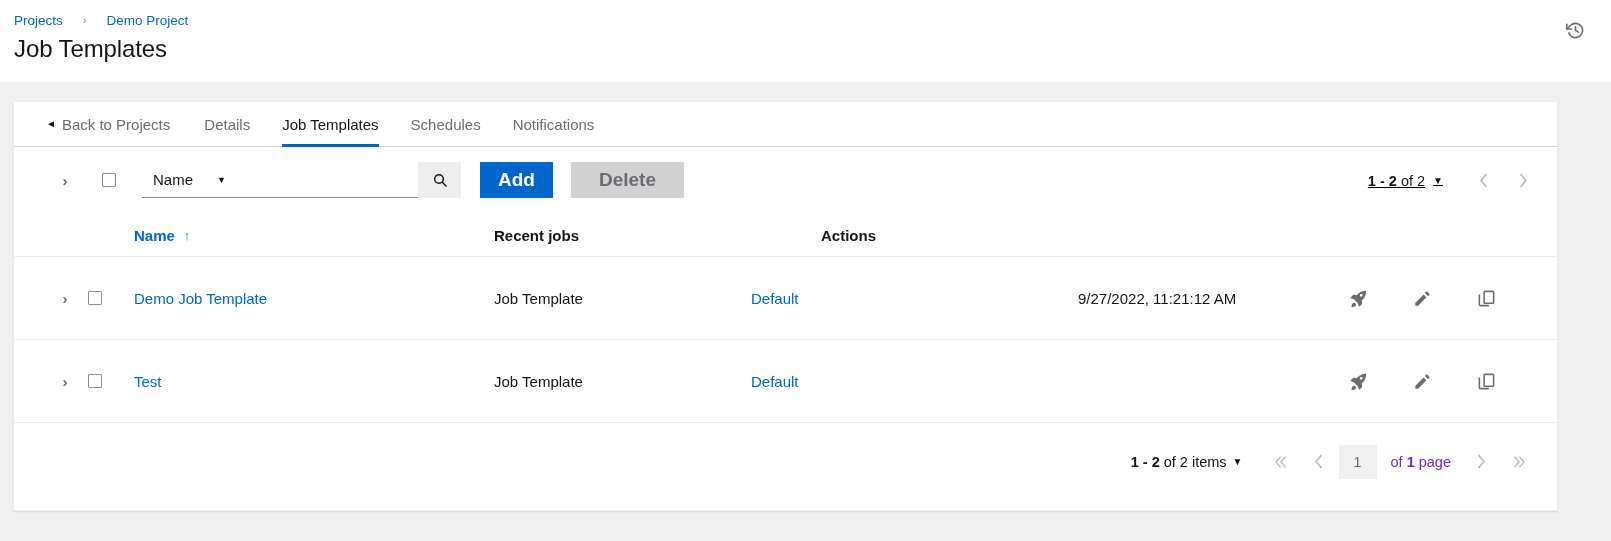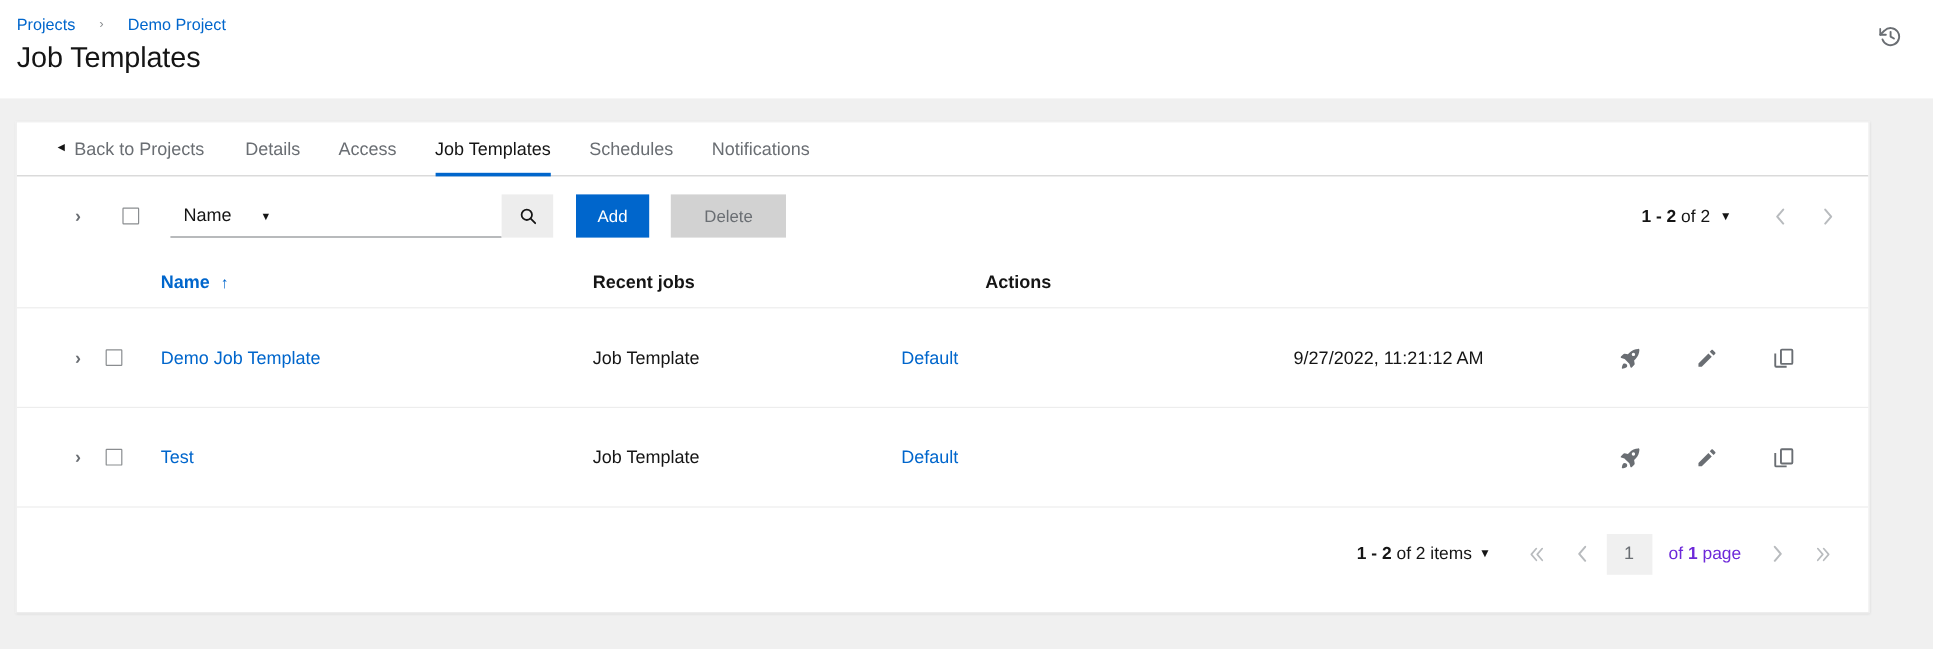--- a/index.html
+++ b/index.html
@@ -126,31 +126,32 @@
   .search-btn {
     width: 43px; height: 36px;
     background: #ededed;
     border: 0;
     display: flex; align-items: center; justify-content: center;
     cursor: pointer;
   }
   .btn {
     height: 36px;
     border: 0;
-    font-size: 14px;
+    font-size: 19px;
     font-family: inherit;
     cursor: pointer;
     padding: 0 18px;
+    font-weight: bold;
   }
   .btn-primary { background: #06c; color: #fff; margin-left: 19px; }
   .btn-disabled { background: #d2d2d2; color: #6a6e73; margin-left: 18px; cursor: not-allowed; padding: 4px 28px; }
 
   .top-pagination {
     position: absolute; right: 16px; top: 0; height: 67px;
-    display: flex; align-items: center; gap: 4px;
+    display: flex; align-items: center; gap: 4px; text-decoration: underline;
   }
   .pag-text { font-size: 14.5px; color: #151515; margin-right: 4px; white-space: nowrap; }
   .pag-text b { font-weight: 700; }
   .pag-caret { font-size: 10px; color: #151515; margin-right: 18px; cursor: pointer; }
   .arrow-btn {
     width: 36px; height: 34px;
     display: flex; align-items: center; justify-content: center;
     background: transparent; border: 0; cursor: pointer;
     color: #b8bbbe; font-size: 15px;
   }
@@ -240,23 +241,20 @@
 
   <div class="card">
 
     <div class="tabs">
       <div class="tab back">
         <span class="back-caret">◄</span>
         <span>Back to Projects</span>
       </div>
       <div class="tab">
         <span>Details</span>
-      </div>
-      <div class="tab">
-        <span>Access</span>
       </div>
       <div class="tab active">
         <span>Job Templates</span>
       </div>
       <div class="tab">
         <span>Schedules</span>
       </div>
       <div class="tab">
         <span>Notifications</span>
       </div>

